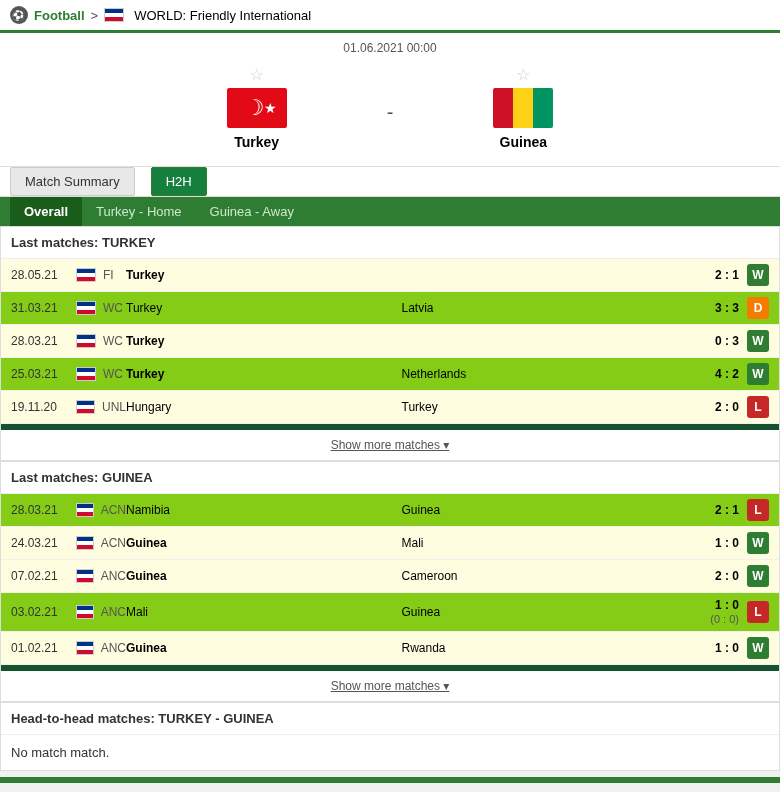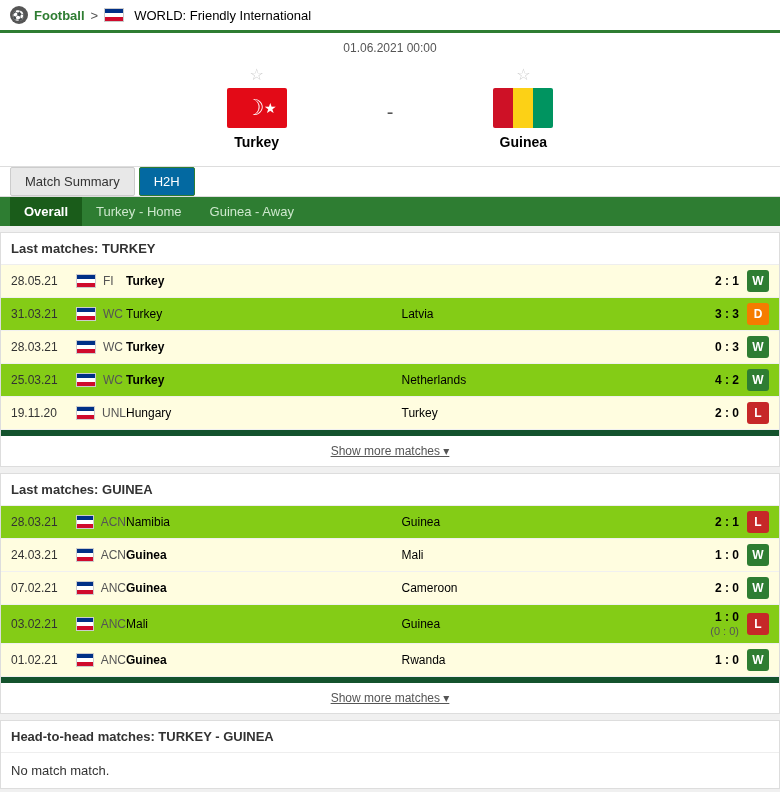--- a/index.html
+++ b/index.html
@@ -82,33 +82,33 @@
     .score-dash { font-size: 20px; color: #555; margin: 0 30px; padding-top: 10px; }
 
     
     .tabs-row {
       background: #fff;
       border-top: 1px solid #ddd;
       border-bottom: 1px solid #ddd;
       padding: 0 10px;
       display: flex;
       align-items: center;
-      gap: 4px;
+      gap: 16px;
     }
     .tab-btn {
       padding: 6px 14px;
       border: 1px solid #ccc;
       background: #e8e8e8;
       color: #333;
       cursor: pointer;
       font-size: 13px;
       border-radius: 2px;
     }
     .tab-btn.active {
-      background: #0369a1;
+      background: #15803d;
       color: #fff;
       border-color: #2e7d32;
     }
 
     
     .subtabs-row {
       background: #2e7d32;
       padding: 0 10px;
       display: flex;
       align-items: center;
@@ -121,21 +121,20 @@
     }
     .subtab.active {
       background: #1a5c1a;
       color: #fff;
       font-weight: bold;
     }
 
     
     .section {
       background: #fff;
-      margin-top: 6px;
       border: 1px solid #ddd;
     }
     .section-title {
       font-weight: bold;
       font-size: 13px;
       padding: 8px 10px;
       background: #fff;
       border-bottom: 1px solid #eee;
       color: #333;
     }

